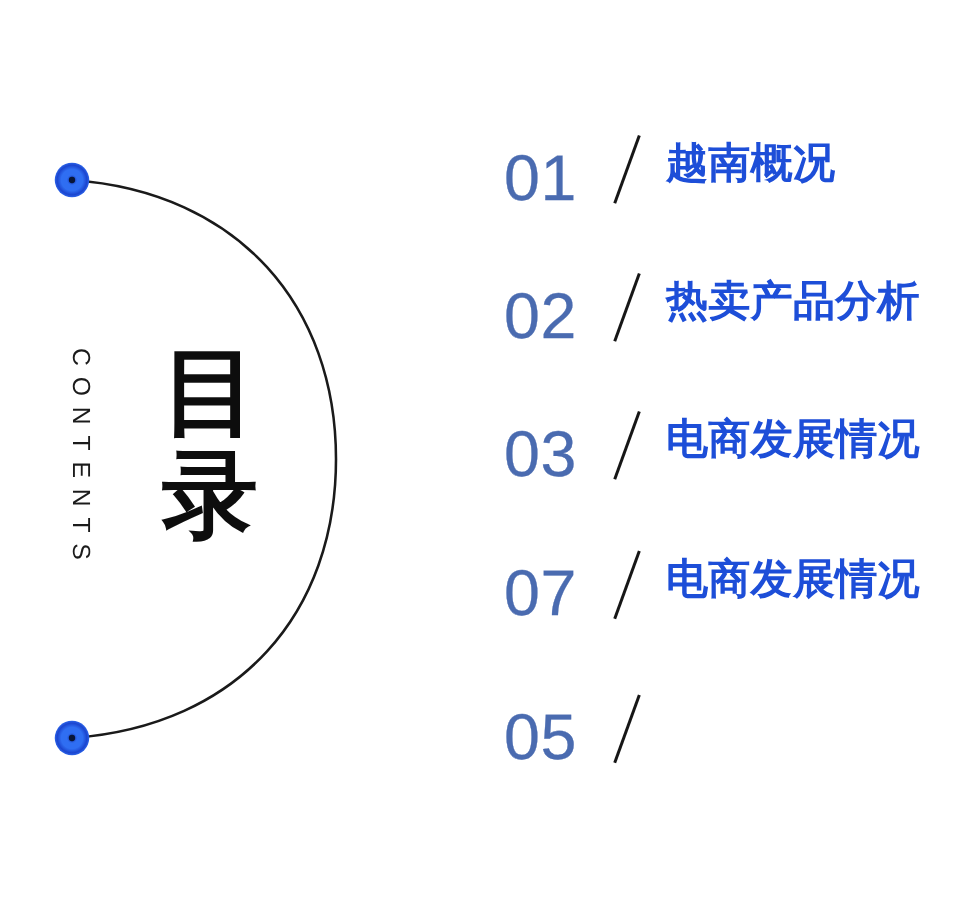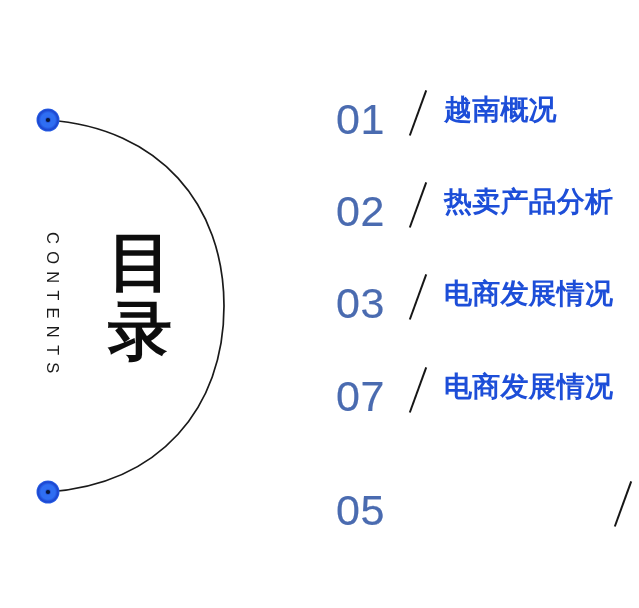--- a/index.html
+++ b/index.html
@@ -191,20 +191,20 @@
       <span class="toc-slash"></span>
       <span class="toc-title">电商发展情况</span>
     </div>
 
     <div class="toc-row" style="top:290px;">
       <span class="toc-num">07</span>
       <span class="toc-slash"></span>
       <span class="toc-title">电商发展情况</span>
     </div>
 
-    <div class="toc-row" style="top:404px;justify-content:space-between;">
+    <div class="toc-row" style="top:386px;">
       <span class="toc-num">05</span>
       <span class="toc-slash"></span>
     </div>
 
   </div>
 
 </div>
 
 </body></html>

